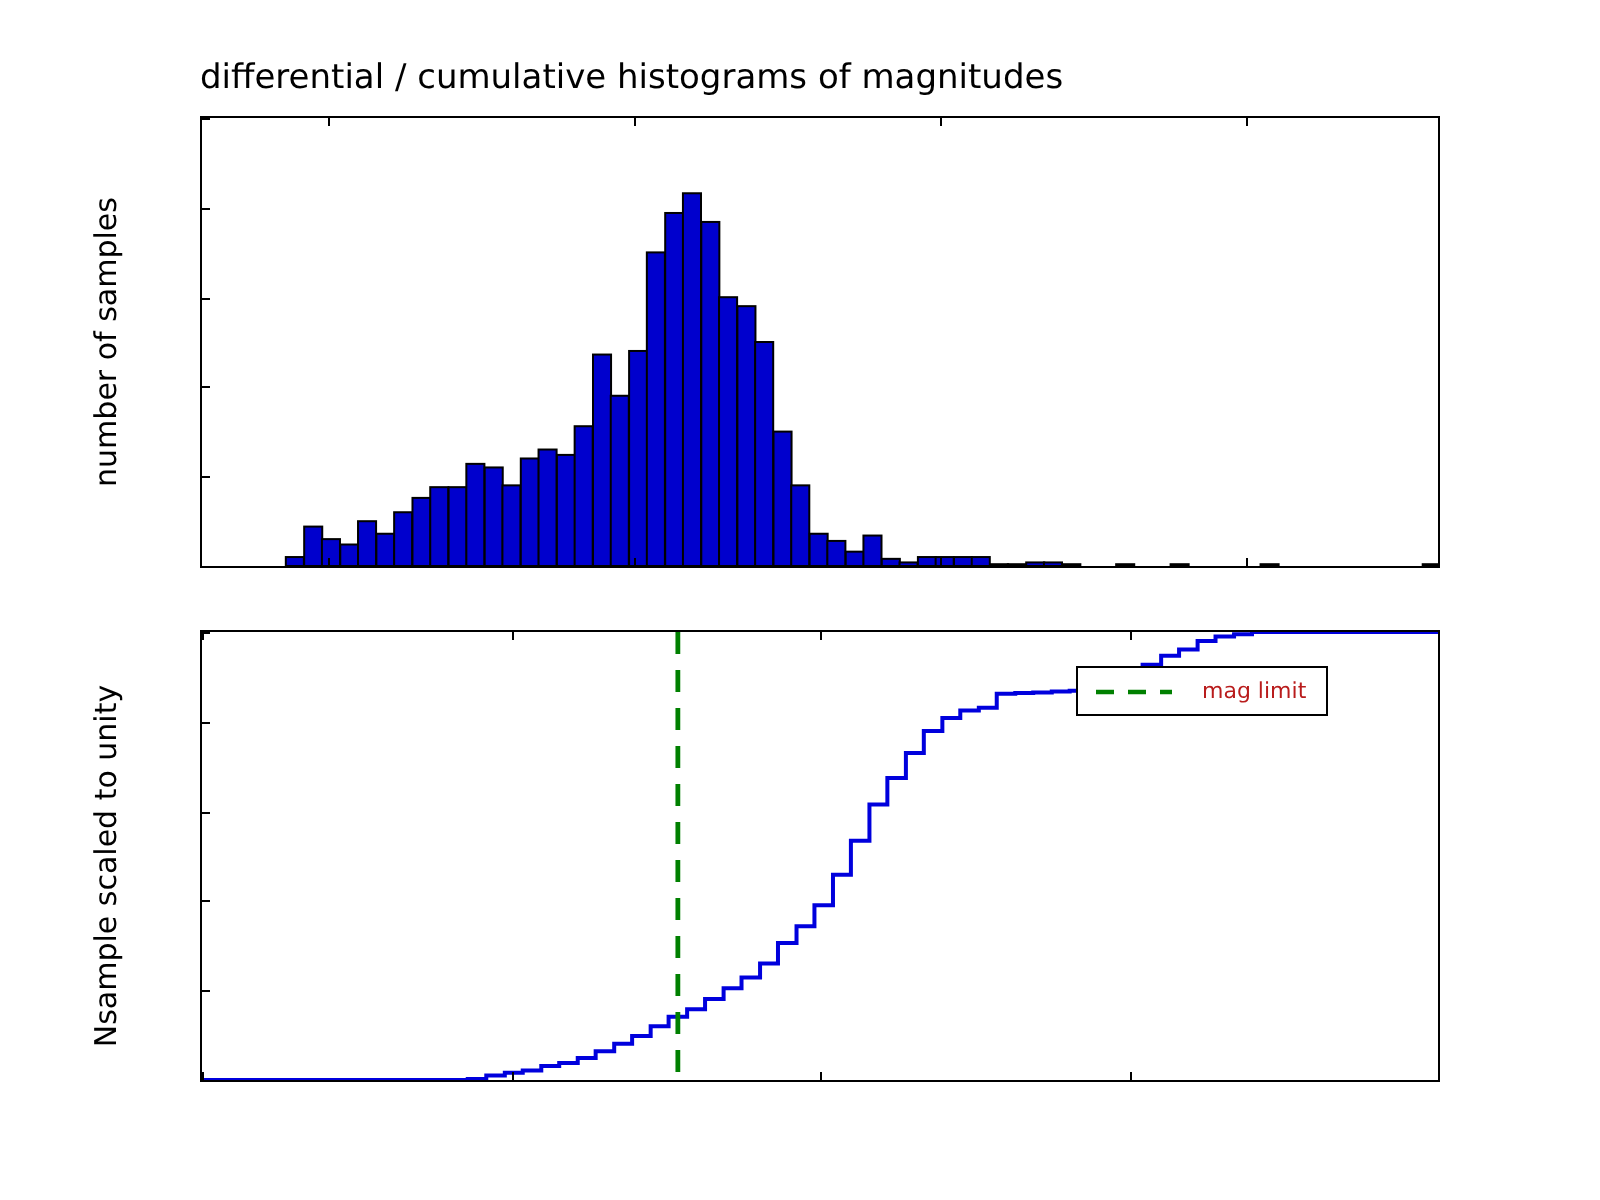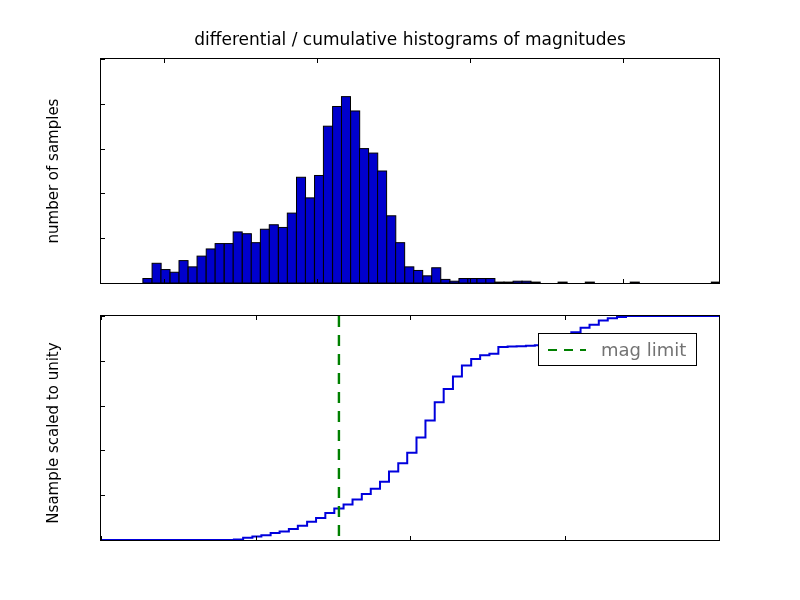--- a/index.html
+++ b/index.html
@@ -18,21 +18,20 @@
     width: 800px;
     height: 600px;
     background: #ffffff;
   }
   
   .fig-title {
     position: absolute;
     left: 100px;
     top: 29px;
     width: 620px;
-    text-align: center;
     font-size: 17px;
     color: #000000;
     white-space: nowrap;
   }
   .xlabel {
     position: absolute;
     left: 100px;
     top: 565px;
     width: 620px;
     text-align: center;
@@ -116,22 +115,22 @@
     align-items: center;
     gap: 14px;
   }
   #legend .swatch {
     width: 40px;
     height: 12px;
     position: relative;
   }
   #legend .swatch svg { display: block; }
   #legend .legtext {
-    font-size: 18px;
-    color: #737373;
+    font-size: 11px;
+    color: #b91c1c;
     white-space: nowrap;
   }
 </style>
 </head>
 <body>
 
 <div id="figure">
 
   <div class="fig-title">differential / cumulative histograms of magnitudes</div>
 

